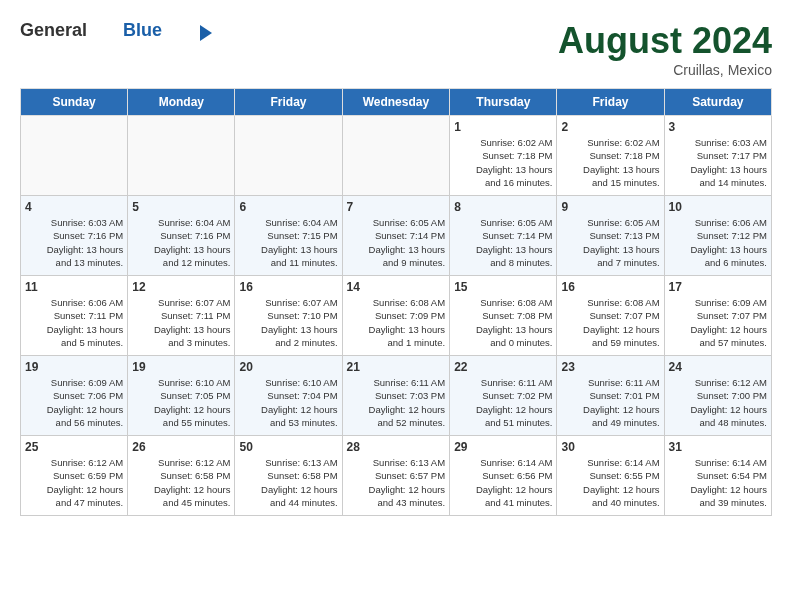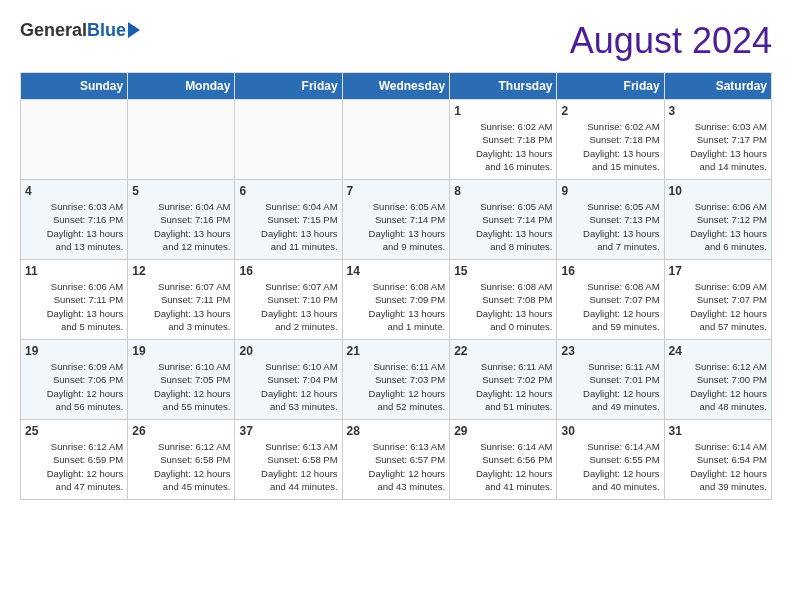--- a/index.html
+++ b/index.html
@@ -16,21 +16,22 @@
       align-items: flex-start;
       margin-bottom: 10px;
     }
     .logo {
       display: flex;
       flex-direction: column;
       align-items: flex-start;
     }
     .logo-top {
       display: flex;
-      align-items: center;
+      align-items: flex-end;
+      gap: 36px;
     }
     .logo-general {
       font-size: 18px;
       font-weight: bold;
       color: #333;
     }
     .logo-blue-text {
       font-size: 18px;
       font-weight: bold;
       color: #1a5fa8;
@@ -42,37 +43,37 @@
       border-top: 8px solid transparent;
       border-bottom: 8px solid transparent;
       margin-left: 2px;
       margin-top: -2px;
     }
     .title-block {
       text-align: right;
     }
     .month-year {
       font-size: 36px;
-      color: #4c1d95;
-      font-weight: normal;
+      color: #14532d;
+      font-weight: bold;
     }
     .location {
       font-size: 14px;
       color: #555;
     }
     table {
       width: 100%;
       border-collapse: collapse;
       font-size: 10px;
     }
     thead tr th {
       background-color: #2a6db5;
       color: #fff;
       padding: 6px 4px;
-      text-align: right;
+      text-align: center;
       font-size: 12px;
       border: 1px solid #ddd;
     }
     tbody tr td {
       border: 1px solid #ccc;
       vertical-align: top;
       padding: 4px 4px 4px 4px;
       height: 80px;
       width: 108px;
     }
@@ -104,20 +105,21 @@
 <div class="header">
   <div class="logo">
     <div class="logo-top">
       <span class="logo-general">General</span>
       <span class="logo-blue-text">Blue</span>
       <div class="logo-arrow"></div>
     </div>
   </div>
   <div class="title-block">
     <div class="month-year">August 2024</div>
+    <div class="location">Cruillas, Mexico</div>
   </div>
 </div>
 
 <table>
   <thead>
     <tr>
     <th>Sunday</th>
         <th>Monday</th>
         <th>Friday</th>
         <th>Wednesday</th>
@@ -316,21 +318,21 @@
 and 47 minutes.</div>
         </td>
         <td>
           <div class="day-number">26</div>
           <div class="day-info" style="white-space: pre-line;">Sunrise: 6:12 AM
 Sunset: 6:58 PM
 Daylight: 12 hours
 and 45 minutes.</div>
         </td>
         <td>
-          <div class="day-number">37</div>
+          <div class="day-number">50</div>
           <div class="day-info" style="white-space: pre-line;">Sunrise: 6:13 AM
 Sunset: 6:58 PM
 Daylight: 12 hours
 and 44 minutes.</div>
         </td>
         <td>
           <div class="day-number">28</div>
           <div class="day-info" style="white-space: pre-line;">Sunrise: 6:13 AM
 Sunset: 6:57 PM
 Daylight: 12 hours

